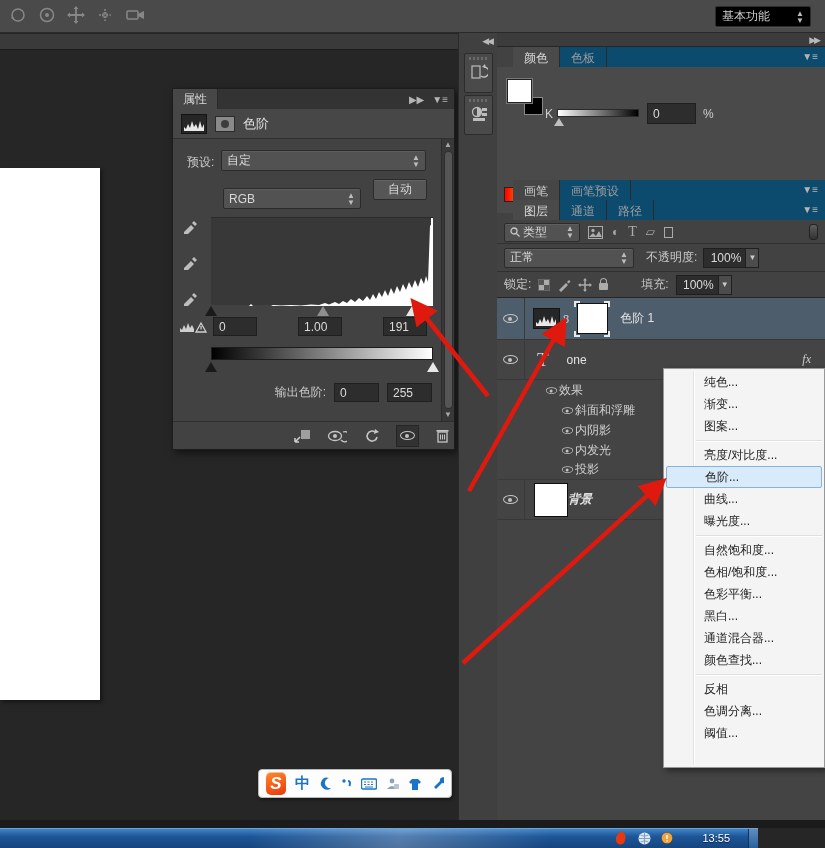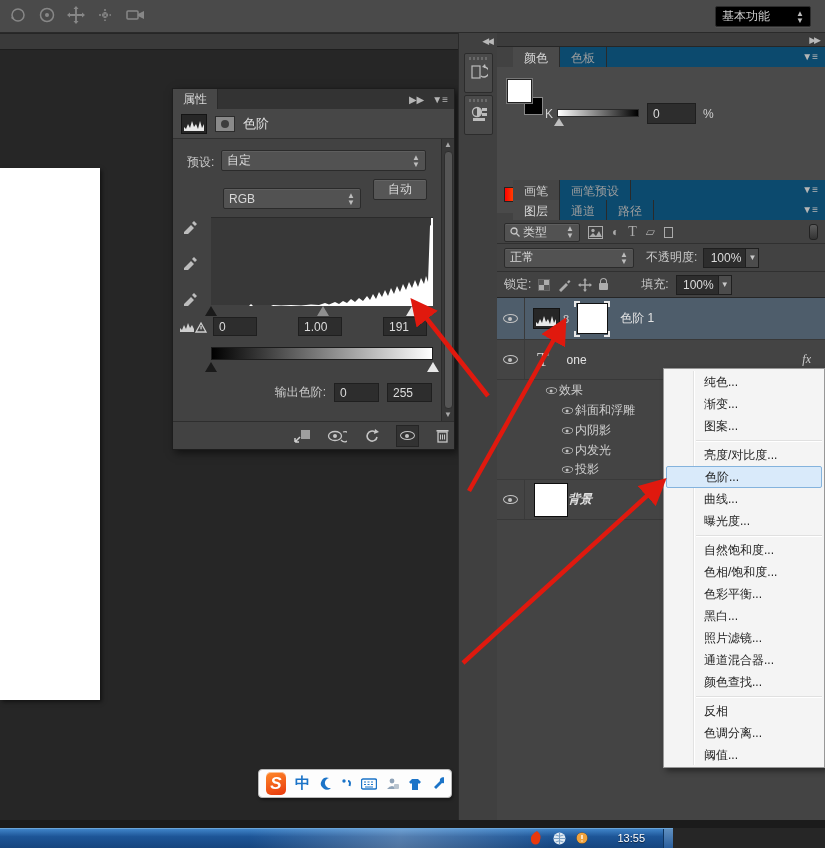--- a/index.html
+++ b/index.html
@@ -140,21 +140,21 @@
   .arrows{position:absolute;left:0;top:0;width:825px;height:848px;pointer-events:none;z-index:50;}
 
   
   .ime{position:absolute;left:258px;top:769px;width:194px;height:29px;background:#fdfdfd;border:1px solid #b9b9b9;border-radius:4px;box-shadow:1px 2px 3px rgba(0,0,0,.4);display:flex;align-items:center;gap:9px;padding:0 7px;z-index:40;}
   .slogo{width:25px;height:23px;border-radius:5px;background:linear-gradient(160deg,#ff8a2a,#e8380d);color:#fff;font-weight:bold;font-style:italic;font-size:17px;display:flex;align-items:center;justify-content:center;box-shadow:inset 0 1px 0 rgba(255,255,255,.5);}
   .ime .zh{color:#1c74c8;font-weight:bold;font-size:15px;}
   .ime svg{display:block;}
 
   
   .ps-bottom{position:absolute;left:0;top:820px;width:825px;height:8px;background:#1b1b1b;}
-  .taskbar{position:absolute;left:0;top:828px;width:673px;height:20px;background:linear-gradient(#3f84c8,#1d5597 40%,#16457e);border-top:1px solid #6aa4d8;}
+  .taskbar{position:absolute;left:0;top:828px;width:758px;height:20px;background:linear-gradient(#3f84c8,#1d5597 40%,#16457e);border-top:1px solid #6aa4d8;}
   .taskbar .sheen{position:absolute;left:250px;top:0;width:300px;height:100%;background:linear-gradient(100deg,transparent,rgba(255,255,255,.25),transparent);}
   .tray{position:absolute;right:85px;top:2px;display:flex;gap:10px;align-items:center;}
   .clock{position:absolute;right:28px;top:3px;color:#fff;font-size:11px;text-shadow:0 1px 1px rgba(0,0,0,.6);}
   .showdesk{position:absolute;right:0;top:0;width:10px;height:100%;background:linear-gradient(#5f8fc0,#2a5e9c);border-left:1px solid #0e3560;}
 </style>
 </head>
 <body>
 
 <div id="screen">
 
@@ -497,21 +497,20 @@
     <div class="msep"></div>
     <div class="mi">亮度/对比度...</div>
     <div class="mi hl">色阶...</div>
     <div class="mi">曲线...</div>
     <div class="mi">曝光度...</div>
     <div class="msep"></div>
     <div class="mi">自然饱和度...</div>
     <div class="mi">色相/饱和度...</div>
     <div class="mi">色彩平衡...</div>
     <div class="mi">黑白...</div>
-    <div class="mi">照片滤镜...</div>
     <div class="mi">通道混合器...</div>
     <div class="mi">颜色查找...</div>
     <div class="msep"></div>
     <div class="mi">反相</div>
     <div class="mi">色调分离...</div>
     <div class="mi">阈值...</div>
   </div>
 
   <svg class="arrows">
     <defs>

